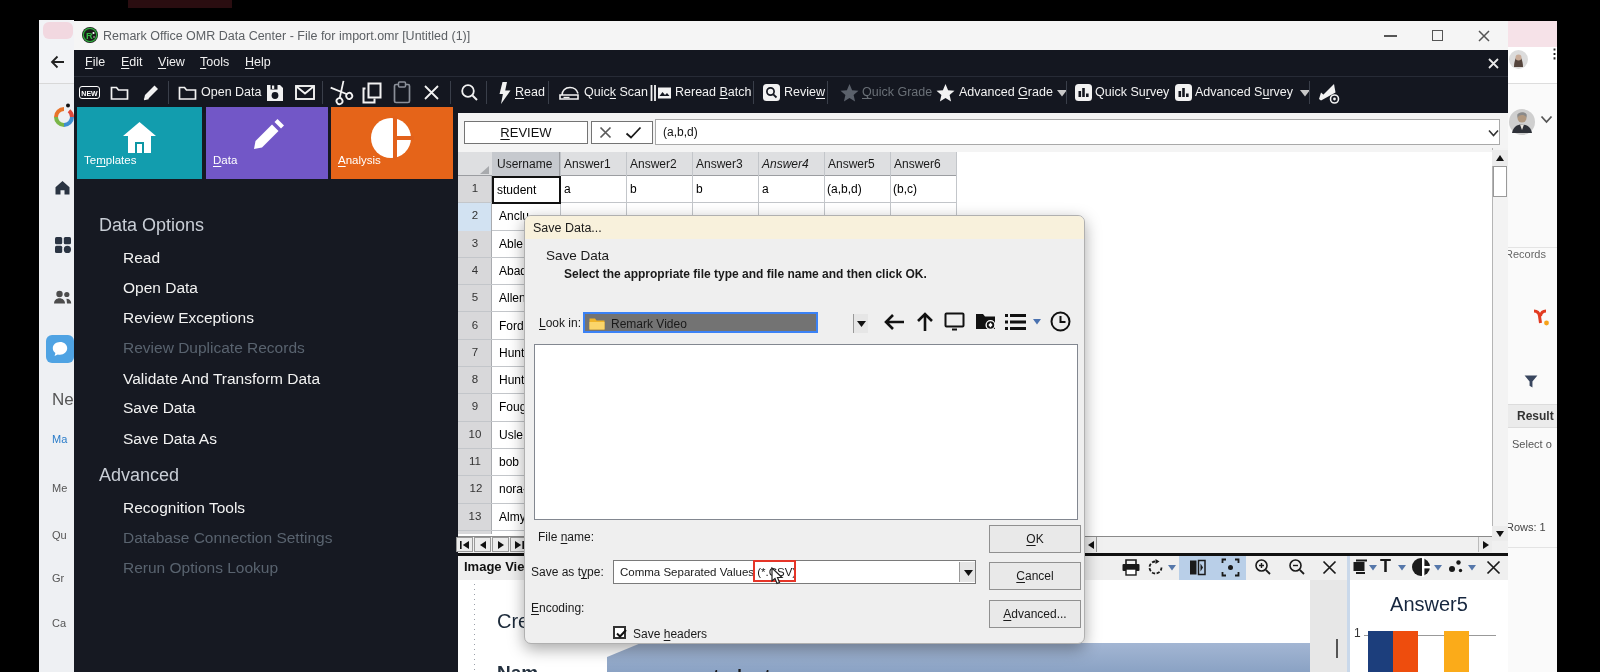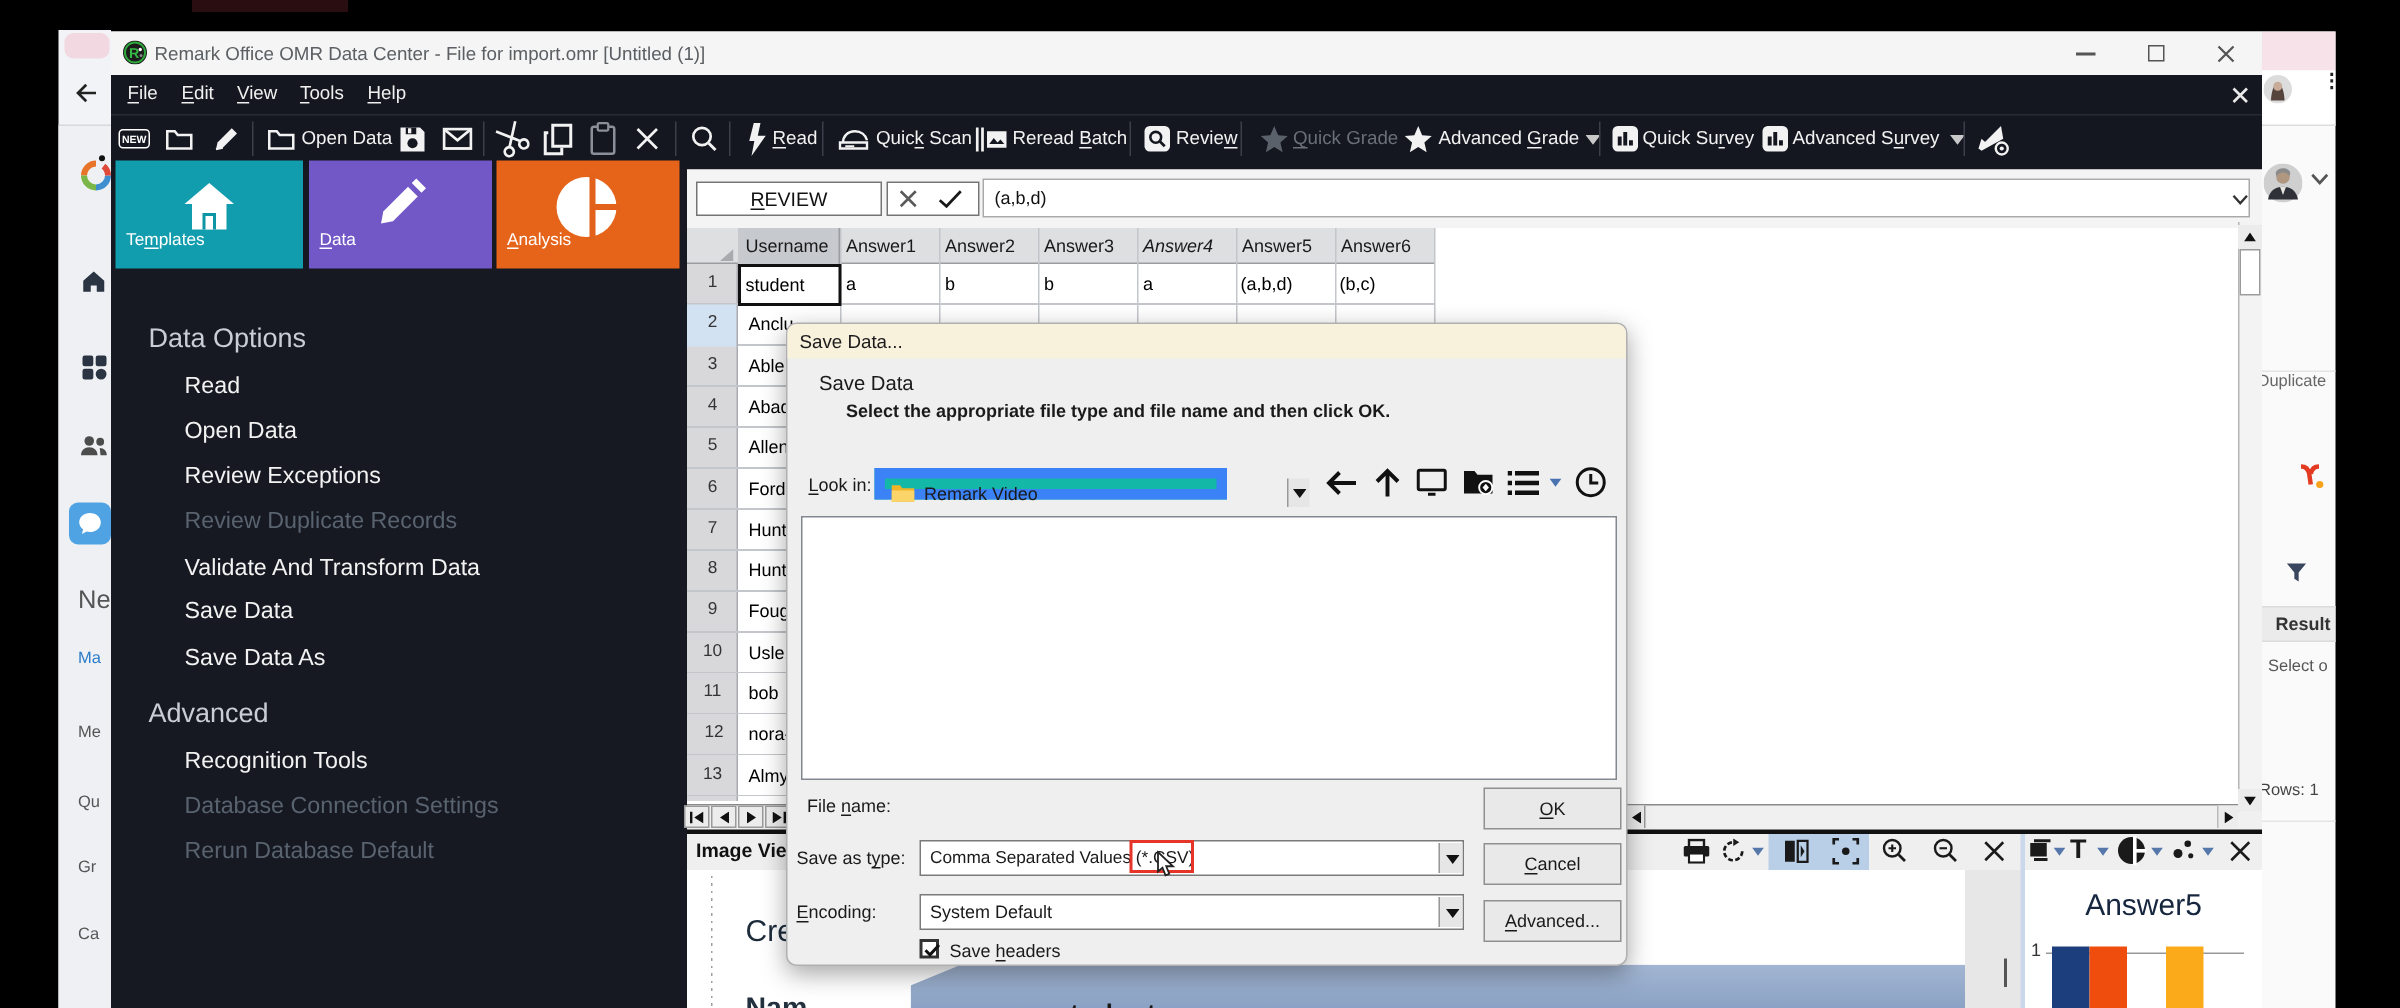--- a/index.html
+++ b/index.html
@@ -71,21 +71,21 @@
         <circle cx="13" cy="13" r="13" fill="#cfcfcf"></circle>
         <circle cx="13" cy="9" r="4.5" fill="#b09880"></circle>
         <path d="M3 24c1-6 5-8.5 10-8.5s9 2.5 10 8.5z" fill="#2e3138"></path>
         <path d="M11 15.5h4L13 21z" fill="#e8e4de"></path>
         <path d="M13 6c2 0 4 1 4.5 3l.3-3.2C17 4 15 3.2 13 3.2S9 4 8.2 5.8L8.5 9C9 7 11 6 13 6z" fill="#8a8a8a"></path>
       </svg>
     <svg class="abs" style="left:32px;top:94px;" width="13" height="9" viewBox="0 0 13 9">
         <path d="M1.5 1.5 6.5 7l5-5.5" stroke="#555" stroke-width="1.8" fill="none"></path>
       </svg>
     <div class="abs" style="left:0;top:226px;width:49px;height:1px;background:#e4e4e4;"></div>
-    <div class="abs" style="left:-3px;top:227px;font-size:11px;color:#666;">Duplicate</div>
+    <div class="abs" style="left:-3px;top:227px;font-size:11px;color:#666;">Records</div>
     <svg class="abs" style="left:22px;top:286px;" width="22" height="22" viewBox="0 0 22 22">
         <path d="M4 4c3 0 5 2 5.5 5l1 7" stroke="#e23b22" stroke-width="3" fill="none"></path>
         <path d="M16 4c-3 0-5 2-5.5 5" stroke="#e23b22" stroke-width="3" fill="none"></path>
         <circle cx="16.5" cy="16" r="2.4" fill="#f6a21a"></circle>
       </svg>
     <svg class="abs" style="left:15px;top:353px;" width="16" height="16" viewBox="0 0 20 20">
         <path d="M2 2h16l-6.2 7.5V17l-3.6-2.2V9.5z" fill="#39465e"></path>
       </svg>
     <div class="abs" style="left:0;top:383px;width:49px;height:24px;background:#ebebeb;border-top:1px solid #dcdcdc;border-bottom:1px solid #dcdcdc;"></div>
     <div class="abs" style="left:9px;top:388px;font-size:12px;font-weight:bold;color:#333;">Result</div>
@@ -261,21 +261,21 @@
   <div class="abs" style="left:123px;top:249px;font-size:15.5px;color:#f2f2f2;">Read</div>
   <div class="abs" style="left:123px;top:279px;font-size:15.5px;color:#f2f2f2;">Open Data</div>
   <div class="abs" style="left:123px;top:309px;font-size:15.5px;color:#f2f2f2;">Review Exceptions</div>
   <div class="abs" style="left:123px;top:339px;font-size:15.5px;color:#59636f;">Review Duplicate Records</div>
   <div class="abs" style="left:123px;top:370px;font-size:15.5px;color:#f2f2f2;">Validate And Transform Data</div>
   <div class="abs" style="left:123px;top:399px;font-size:15.5px;color:#f2f2f2;">Save Data</div>
   <div class="abs" style="left:123px;top:430px;font-size:15.5px;color:#f2f2f2;">Save Data As</div>
   <div class="abs" style="left:99px;top:465px;font-size:18px;color:#c9ced6;">Advanced</div>
   <div class="abs" style="left:123px;top:499px;font-size:15.5px;color:#f2f2f2;">Recognition Tools</div>
   <div class="abs" style="left:123px;top:529px;font-size:15.5px;color:#59636f;">Database Connection Settings</div>
-  <div class="abs" style="left:123px;top:559px;font-size:15.5px;color:#59636f;">Rerun Database Default</div>
+  <div class="abs" style="left:123px;top:559px;font-size:15.5px;color:#59636f;">Rerun Options Lookup</div>
 
   <div class="abs" id="content" style="left:458px;top:113px;width:1050px;height:559px;background:#fff;"></div>
 
   <div class="abs" style="left:458px;top:113px;width:1050px;height:39px;background:#f4f4f4;"></div>
   <div class="abs" style="left:464px;top:121px;width:124px;height:23px;background:#fff;border:1px solid #747474;font-size:13px;color:#111;text-align:center;line-height:21px;"><span class="u">R</span>EVIEW</div>
   <div class="abs" style="left:591px;top:121px;width:62px;height:23px;background:#fff;border:1px solid #747474;">
     <svg class="abs" style="left:7px;top:4px;" width="13" height="13" viewBox="0 0 13 13">
         <path d="M1.5 1.5l10 10M11.5 1.5l-10 10" stroke="#5a5a5a" stroke-width="1.7"></path>
       </svg>
     <svg class="abs" style="left:33px;top:4px;" width="17" height="13" viewBox="0 0 17 13">
@@ -494,21 +494,21 @@
   <svg class="abs" style="left:1486px;top:560px;" width="15" height="15" viewBox="0 0 15 15">
       <path d="M1.5 1.5l12 12M13.5 1.5l-12 12" stroke="#1a1a1a" stroke-width="1.7"></path>
     </svg>
 
   <div class="abs" id="dlg" style="left:524px;top:215px;width:561px;height:429px;background:#efefef;border:1px solid #b0b0b0;border-radius:7px;box-shadow:0 5px 16px rgba(0,0,0,0.35);font-size:12px;color:#1a1a1a;">
     <div class="abs" style="left:0;top:0;width:559px;height:23px;background:#f8f1dc;border-radius:6px 6px 0 0;"></div>
     <div class="abs" style="left:8px;top:5px;font-size:12.5px;">Save Data...</div>
     <div class="abs" style="left:21px;top:32px;font-size:13.5px;">Save Data</div>
     <div class="abs" style="left:39px;top:51px;font-weight:bold;">Select the appropriate file type and file name and then click OK.</div>
     <div class="abs" style="left:14px;top:100px;"><span class="u">L</span>ook in:</div>
-    <div class="abs" style="left:58px;top:96px;width:235px;height:21px;background:#14b8a6;border:7px solid #3b82f6;">
+    <div class="abs" style="left:58px;top:96px;width:235px;height:21px;background:#737373;border:2px solid #3b82f6;">
       <svg class="abs" style="left:4px;top:3px;" width="16" height="13" viewBox="0 0 16 13">
           <path d="M0.5 1.5h5.5l1.5 2h8v9H.5z" fill="#f0b429"></path>
           <path d="M0.5 5h15v7.5H.5z" fill="#fbd56a"></path>
         </svg>
       <div class="abs" style="left:26px;top:3px;">Remark Video</div>
       <div class="abs" style="left:268px;top:0px;width:15px;height:19px;background:#e6e6e6;border-left:1px solid #999;">
           <svg class="abs" style="left:3px;top:7px;" width="9" height="6" viewBox="0 0 9 6">
             <path d="M0 0h9L4.5 6z" fill="#111"></path>
           </svg>
         </div>
@@ -550,28 +550,20 @@
     <div class="abs" style="left:88px;top:344px;width:363px;height:24px;background:#fff;border:1px solid #7a7a7a;">
       <div class="abs" style="left:6px;top:5px;font-size:11.5px;">Comma Separated Values (*.CSV)</div>
       <div class="abs" style="left:345px;top:1px;width:16px;height:20px;background:#e6e6e6;border-left:1px solid #999;">
           <svg class="abs" style="left:4px;top:8px;" width="9" height="6" viewBox="0 0 9 6">
             <path d="M0 0h9L4.5 6z" fill="#111"></path>
           </svg>
         </div>
     </div>
     <div class="abs" style="left:464px;top:346px;width:92px;height:28px;background:#e9e9e9;border:1px solid #909090;text-align:center;line-height:26px;"><span class="u">C</span>ancel</div>
     <div class="abs" style="left:6px;top:385px;"><span class="u">E</span>ncoding:</div>
-    <div class="abs" style="left:88px;top:380px;width:363px;height:24px;background:#fff;border:1px solid #7a7a7a;">
-      <div class="abs" style="left:6px;top:4px;">System Default</div>
-      <div class="abs" style="left:345px;top:1px;width:16px;height:20px;background:#e6e6e6;border-left:1px solid #999;">
-          <svg class="abs" style="left:4px;top:8px;" width="9" height="6" viewBox="0 0 9 6">
-            <path d="M0 0h9L4.5 6z" fill="#111"></path>
-          </svg>
-        </div>
-    </div>
     <div class="abs" style="left:464px;top:384px;width:92px;height:28px;background:#e9e9e9;border:1px solid #909090;text-align:center;line-height:26px;"><span class="u">A</span>dvanced...</div>
     <div class="abs" style="left:88px;top:410px;width:13px;height:13px;background:#fff;border:2px solid #333;">
         <svg class="abs" style="left:1px;top:1px;" width="11" height="9" viewBox="0 0 11 9">
           <path d="M1 4.5 4 7.5 10 1" stroke="#111" stroke-width="2" fill="none"></path>
         </svg>
       </div>
     <div class="abs" style="left:108px;top:411px;">Save <span class="u">h</span>eaders</div>
     <div class="abs" style="left:228px;top:344px;width:43px;height:22px;border:2.5px solid #e53528;"></div>
     <svg class="abs" style="left:246px;top:351px;" width="13" height="19" viewBox="0 0 13 19">
         <path d="M1 1v13l3-2.5 2 5 2.5-1-2-5H11z" fill="#fff" stroke="#222" stroke-width="1.2"></path>

